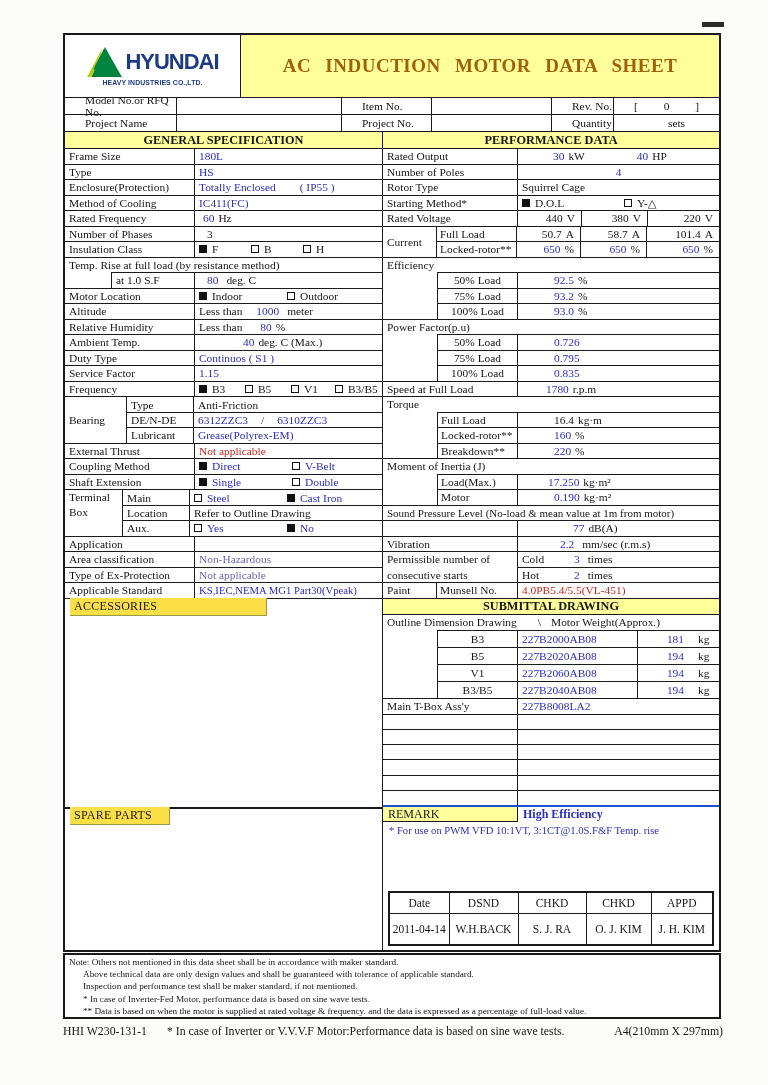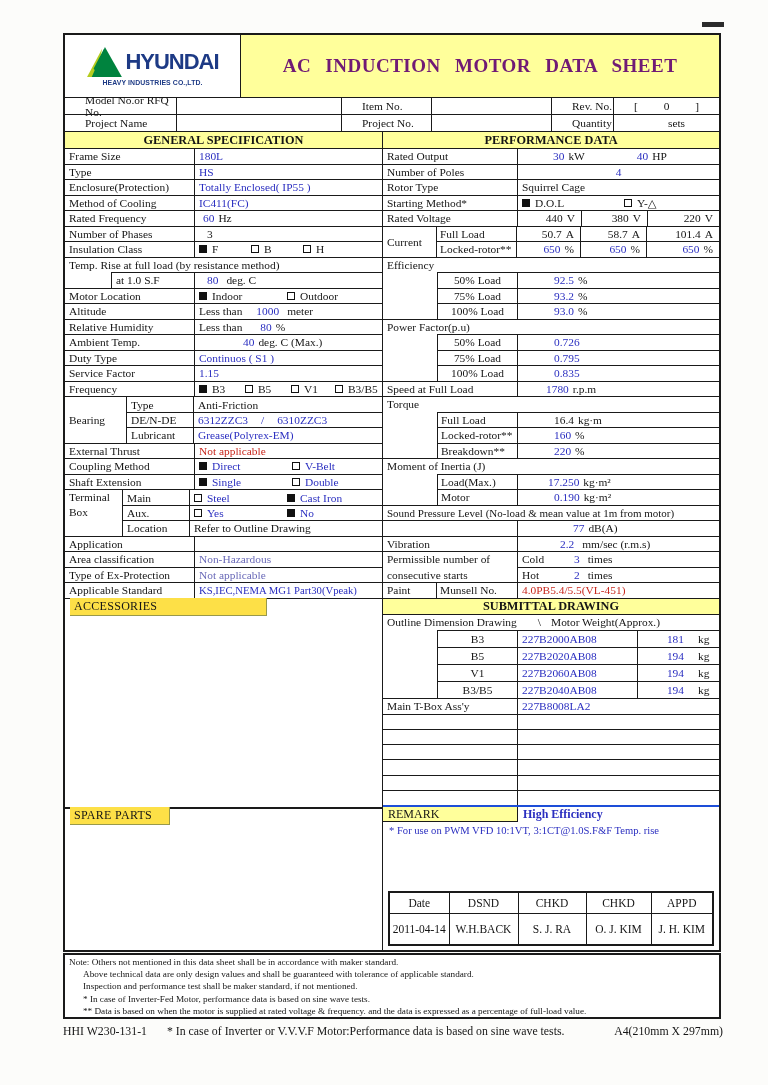--- a/index.html
+++ b/index.html
@@ -9,21 +9,21 @@
   .artifact{position:absolute;left:702px;top:22px;width:22px;height:5px;background:#2b2b2b}
   .sheet{position:absolute;left:63px;top:33px;width:658px;border:2px solid #1a1a1a;background:#fff}
   .b{color:#2a2ec0}.rd{color:#c8281e}.mb{color:#6a6ab8}
   
   .hdr{display:flex;height:62px}
   .logo{width:176px;border-right:1px solid #1a1a1a;display:flex;flex-direction:column;align-items:center;justify-content:center;background:#fff}
   .logo-row{display:flex;align-items:center}
   .wordmark{font-family:"Liberation Sans",sans-serif;font-weight:bold;font-size:22px;color:#1d3a85;letter-spacing:-1px;line-height:20px;margin-left:3px}
   .logo-sub{font-family:"Liberation Sans",sans-serif;font-weight:bold;font-size:6.9px;color:#1d3a85;margin-top:1px;letter-spacing:.1px}
   .banner{flex:1;background:#ffff9b;display:flex;align-items:center;justify-content:center}
-  .title{color:#701a75;font-weight:bold;font-size:19px;letter-spacing:.5px;word-spacing:9px}
+  .title{color:#a16207;font-weight:bold;font-size:19px;letter-spacing:.5px;word-spacing:9px}
   
   .irow{display:flex;height:17px;border-top:1px solid #1a1a1a;align-items:center}
   .irow>div{height:100%;display:flex;align-items:center;padding-left:20px}
   .ic1{width:112px;border-right:1px solid #1a1a1a}
   .ic2{width:165px;border-right:1px solid #1a1a1a}
   .ic3{width:90px;border-right:1px solid #1a1a1a}
   .ic4{width:120px;border-right:1px solid #1a1a1a}
   .ic5{width:62px;border-right:1px solid #1a1a1a}
   .ic6{flex:1;justify-content:center;padding:0}
   .revbox{flex:1;display:flex;justify-content:space-between;padding:0 20px}
@@ -168,21 +168,21 @@
         <div class="r">
           <div class="lc">Type</div>
           <div class="vc">
               <span class="b">HS</span>
             </div>
         </div>
         <div class="r">
           <div class="lc">Enclosure(Protection)</div>
           <div class="vc">
             <span class="b">Totally Enclosed</span>
-            <span class="b" style="margin-left:0">( IP55 )</span>
+            <span class="b" style="margin-left:24px">( IP55 )</span>
           </div>
         </div>
         <div class="r">
           <div class="lc">Method of Cooling</div>
           <div class="vc">
               <span class="b">IC411(FC)</span>
             </div>
         </div>
         <div class="r">
           <div class="lc">Rated Frequency</div>
@@ -367,37 +367,37 @@
                     <span class="cb"></span>
                     <span class="b">Steel</span>
                   </span>
                 <span class="opt">
                     <span class="cb f"></span>
                     <span class="b">Cast Iron</span>
                   </span>
               </div>
             </div>
             <div class="rr">
+              <div class="il">Location</div>
+              <div class="vc">
+                  <span>Refer to Outline Drawing</span>
+                </div>
+            </div>
+            <div class="rr">
               <div class="il">Aux.</div>
               <div class="vc">
                 <span class="opt" style="width:93px">
                     <span class="cb"></span>
                     <span class="b">Yes</span>
                   </span>
                 <span class="opt">
                     <span class="cb f"></span>
                     <span class="b">No</span>
                   </span>
               </div>
-            </div>
-            <div class="rr">
-              <div class="il">Location</div>
-              <div class="vc">
-                  <span>Refer to Outline Drawing</span>
-                </div>
             </div>
           </div>
         </div>
 
         <div class="r">
           <div class="lc">Application</div>
           <div class="vc"></div>
         </div>
         <div class="r">
           <div class="lc">Area classification</div>

